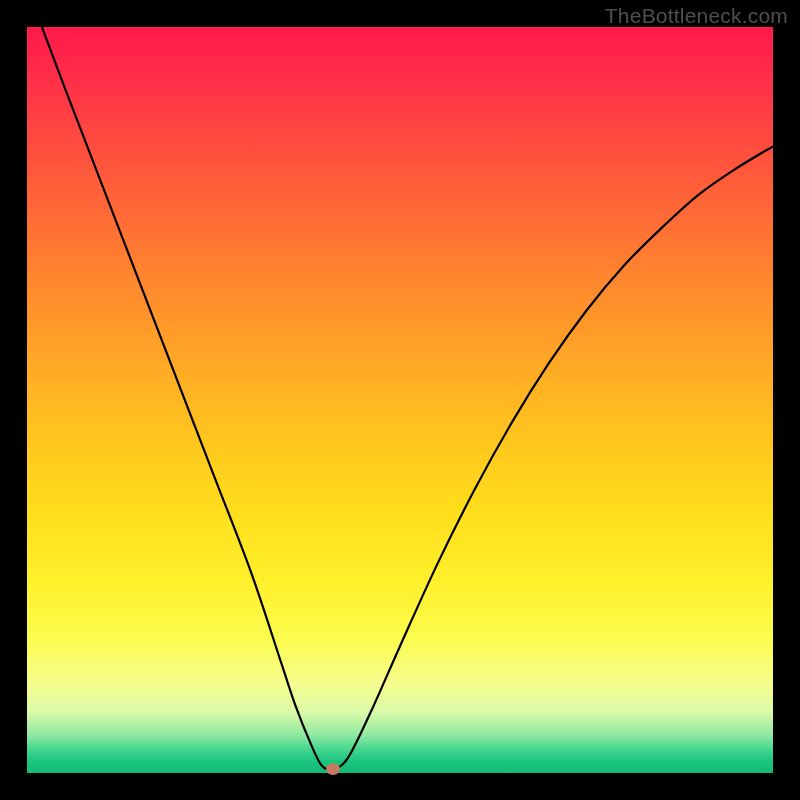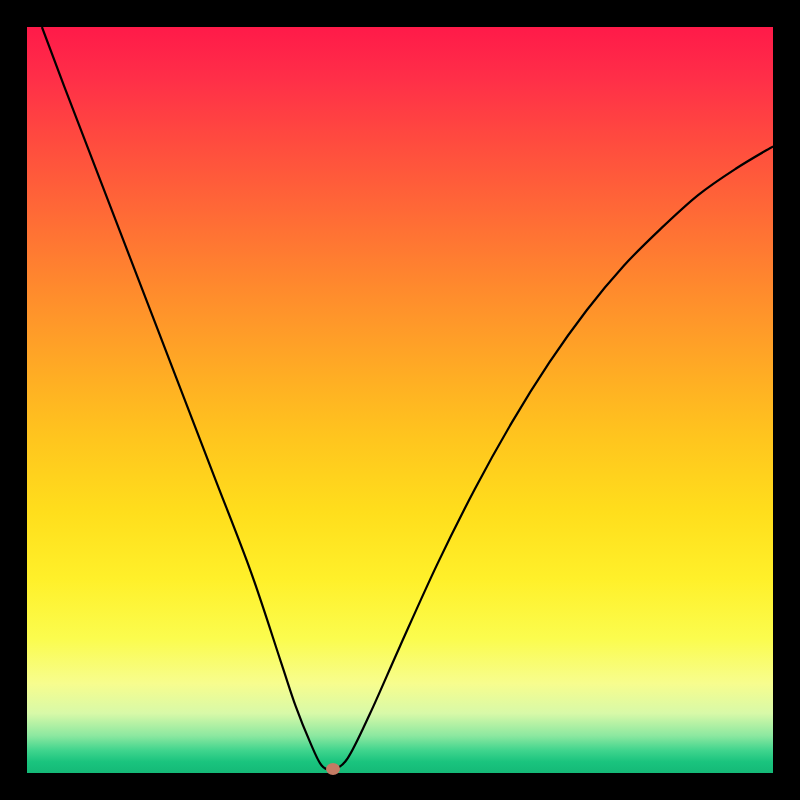--- a/index.html
+++ b/index.html
@@ -70,20 +70,21 @@
     height: 12px;
     background: #c47b64;
     border-radius: 50%;
     transform: translate(-50%, -50%);
   }
 </style>
 </head>
 <body>
 
 <div class="frame">
+  <div class="attribution">TheBottleneck.com</div>
 
   <div class="plot-area">
     <svg class="curve" viewBox="0 0 746 746" preserveAspectRatio="none">
       <path id="curve-path" d="M 14.92 0.00 C 18.65 9.95, 27.35 33.57, 37.30 59.68 C 47.25 85.79, 62.17 124.33, 74.60 156.66 C 87.03 188.99, 99.47 221.31, 111.90 253.64 C 124.33 285.97, 136.77 318.29, 149.20 350.62 C 161.63 382.95, 174.07 415.27, 186.50 447.60 C 198.93 479.93, 212.61 513.50, 223.80 544.58 C 234.99 575.66, 246.18 611.72, 253.64 634.10 C 261.10 656.48, 263.59 665.18, 268.56 678.86 C 273.53 692.54, 279.13 706.21, 283.48 716.16 C 287.83 726.11, 290.94 734.19, 294.67 738.54 C 298.40 742.89, 301.51 743.51, 305.86 742.27 C 310.21 741.03, 314.56 740.40, 320.78 731.08 C 327.00 721.76, 334.46 704.97, 343.16 686.32 C 351.86 667.67, 361.81 644.05, 373.00 619.18 C 384.19 594.31, 397.87 563.23, 410.30 537.12 C 422.73 511.01, 435.17 486.14, 447.60 462.52 C 460.03 438.90, 472.47 416.52, 484.90 395.38 C 497.33 374.24, 509.77 354.35, 522.20 335.70 C 534.63 317.05, 547.07 299.64, 559.50 283.48 C 571.93 267.32, 584.37 252.40, 596.80 238.72 C 609.23 225.04, 621.67 213.23, 634.10 201.42 C 646.53 189.61, 658.97 177.80, 671.40 167.85 C 683.83 157.90, 696.27 149.82, 708.70 141.74 C 721.13 133.66, 739.78 123.09, 746.00 119.36"></path>
     </svg>
     <div class="marker" id="curve-marker" style="left: 305.86px; top: 742.27px; background: rgb(196, 123, 100);"></div>
   </div>
 </div>
 
 </body></html>

